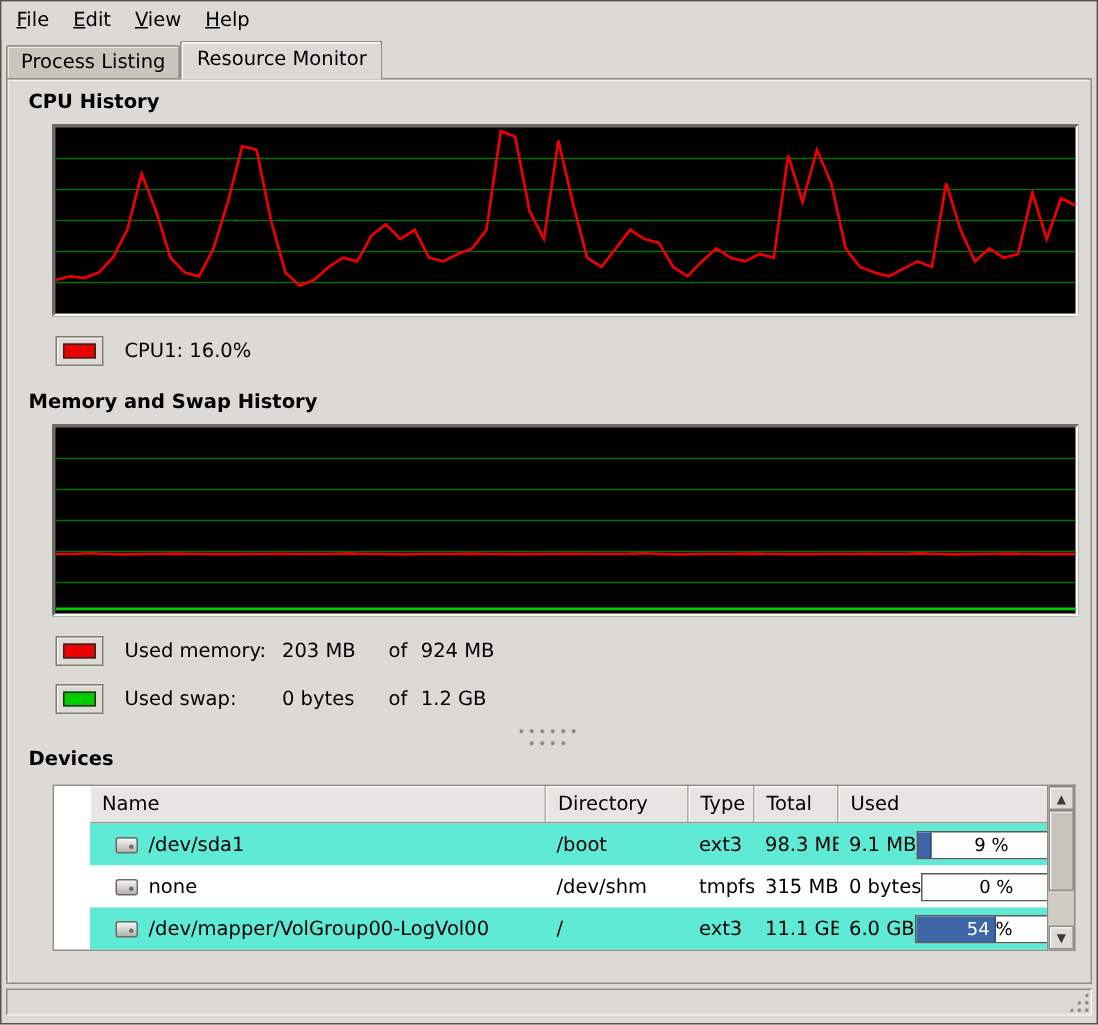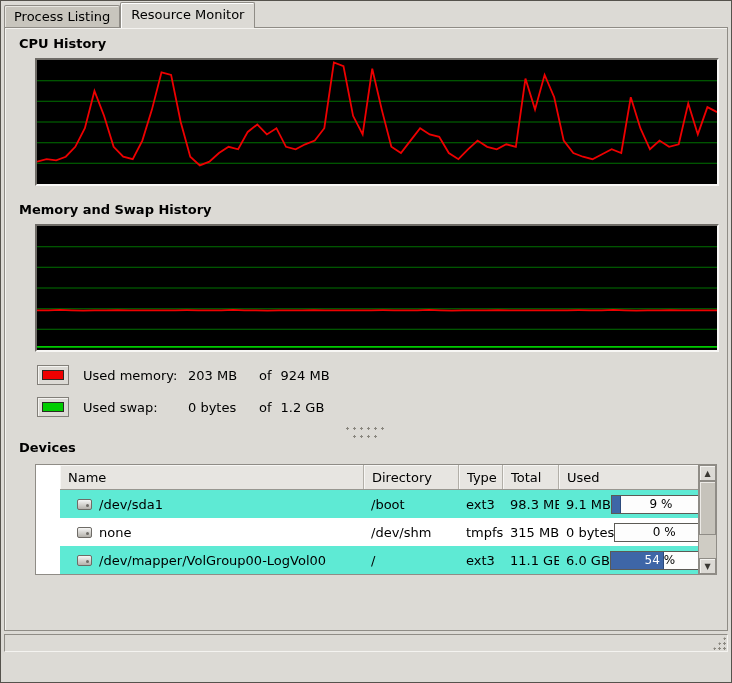--- a/index.html
+++ b/index.html
@@ -98,38 +98,50 @@
     border:1px solid; border-color:#8f8c86 #f4f3f0 #f4f3f0 #8f8c86; position:relative; }
   .resize-grip { position:absolute; right:1px; bottom:1px; width:14px; height:14px;
     background-image:radial-gradient(circle,#8a877f 1.1px,transparent 1.3px); background-size:5px 5px;
     clip-path:polygon(100% 0,100% 100%,0 100%); }
 </style>
 </head>
 <body>
 
 <div class="window">
 
+  <div class="menubar">
+    <span class="menu-item">File</span>
+    <span class="menu-item">Edit</span>
+    <span class="menu-item">View</span>
+    <span class="menu-item">Help</span>
+  </div>
 
   <div class="tabbar">
     <div class="tab inactive">Process Listing</div>
     <div class="tab active">Resource Monitor</div>
   </div>
 
   <div class="page">
 
     <div class="section-title">CPU History</div>
     <div class="graph-frame">
       <svg viewBox="0 0 100 100" preserveAspectRatio="none">
           <line x1="0" x2="100" y1="16.666666666666668" y2="16.666666666666668" stroke="#007200" stroke-width="1" vector-effect="non-scaling-stroke"></line>
           <line x1="0" x2="100" y1="33.333333333333336" y2="33.333333333333336" stroke="#007200" stroke-width="1" vector-effect="non-scaling-stroke"></line>
           <line x1="0" x2="100" y1="50" y2="50" stroke="#007200" stroke-width="1" vector-effect="non-scaling-stroke"></line>
           <line x1="0" x2="100" y1="66.66666666666667" y2="66.66666666666667" stroke="#007200" stroke-width="1" vector-effect="non-scaling-stroke"></line>
           <line x1="0" x2="100" y1="83.33333333333333" y2="83.33333333333333" stroke="#007200" stroke-width="1" vector-effect="non-scaling-stroke"></line>
           <polyline points="0.00,82.00 1.41,80.00 2.82,81.00 4.23,78.00 5.63,70.00 7.04,55.00 8.45,25.00 9.86,45.00 11.27,70.00 12.68,78.00 14.08,80.00 15.49,65.00 16.90,40.00 18.31,10.00 19.72,12.00 21.13,50.00 22.54,78.00 23.94,85.00 25.35,82.00 26.76,75.00 28.17,70.00 29.58,72.00 30.99,58.00 32.39,52.00 33.80,60.00 35.21,55.00 36.62,70.00 38.03,72.00 39.44,68.00 40.85,65.00 42.25,55.00 43.66,2.00 45.07,5.00 46.48,45.00 47.89,60.00 49.30,7.00 50.70,40.00 52.11,70.00 53.52,75.00 54.93,65.00 56.34,55.00 57.75,60.00 59.15,62.00 60.56,75.00 61.97,80.00 63.38,72.00 64.79,65.00 66.20,70.00 67.61,72.00 69.01,68.00 70.42,70.00 71.83,15.00 73.24,40.00 74.65,12.00 76.06,30.00 77.46,65.00 78.87,75.00 80.28,78.00 81.69,80.00 83.10,76.00 84.51,72.00 85.92,75.00 87.32,30.00 88.73,55.00 90.14,72.00 91.55,65.00 92.96,70.00 94.37,68.00 95.77,35.00 97.18,60.00 98.59,38.00 100.00,42.00" fill="none" stroke="#ee0000" stroke-width="1.8" vector-effect="non-scaling-stroke"></polyline>
         </svg>
+    </div>
+    <div class="legend-row">
+      <span class="swatch">
+          <span class="chip" style="background: rgb(238, 0, 0);"></span>
+        </span>
+      <span>CPU1: 16.0%</span>
     </div>
 
     <div class="spacer16"></div>
 
     <div class="section-title">Memory and Swap History</div>
     <div class="graph-frame">
       <svg viewBox="0 0 100 100" preserveAspectRatio="none">
           <line x1="0" x2="100" y1="16.666666666666668" y2="16.666666666666668" stroke="#007200" stroke-width="1" vector-effect="non-scaling-stroke"></line>
           <line x1="0" x2="100" y1="33.333333333333336" y2="33.333333333333336" stroke="#007200" stroke-width="1" vector-effect="non-scaling-stroke"></line>
           <line x1="0" x2="100" y1="50" y2="50" stroke="#007200" stroke-width="1" vector-effect="non-scaling-stroke"></line>

